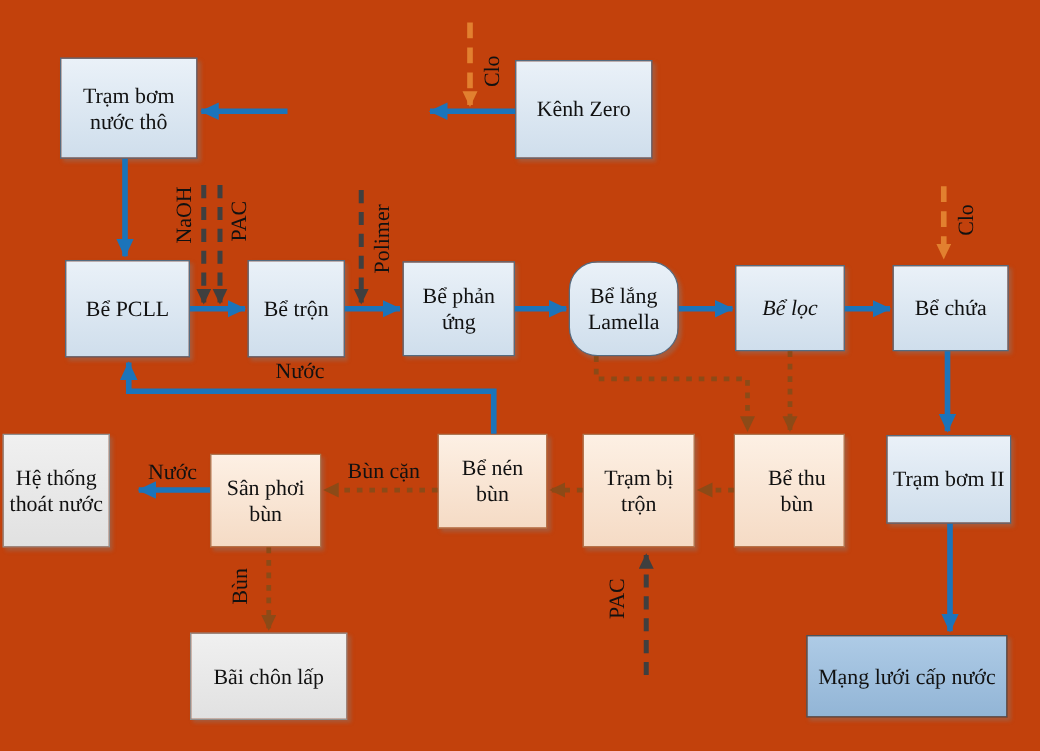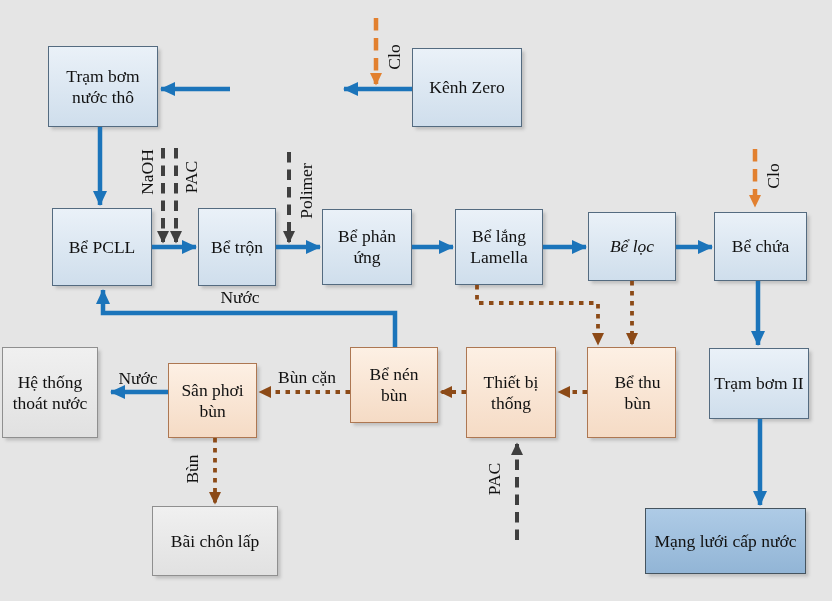--- a/index.html
+++ b/index.html
@@ -1,17 +1,17 @@
 <!DOCTYPE html>
 <html style="--water-line: #1b74ba; --sludge-line: #8c4a17; --chemical-line: #3f3f3f; --chlorine-line: #e2802f; --box-blue-fill: #d9e4f0; --box-orange-fill: #fbe5d5; --box-gray-fill: #ebebeb; --box-darkblue-fill: #a3c2e0;"><head>
 <meta charset="utf-8">
 <style>
   html,body{margin:0;padding:0;background:#ffffff;}
   #stage{
-    position:relative;width:832px;height:601px;background:#e5e5e5;overflow:hidden;
+    position:relative;width:832px;height:601px;background:#c2410c;overflow:hidden;
     font-family:"Liberation Serif","DejaVu Serif",serif;color:#111111;
   }
   #lines{position:absolute;left:0;top:0;width:832px;height:601px;z-index:3;pointer-events:none;}
   .box{
     position:absolute;z-index:2;border:1.4px solid;display:flex;align-items:center;justify-content:center;
     text-align:center;font-size:17.5px;line-height:1.2;padding:2px 4px;box-sizing:border-box;
     box-shadow:2.5px 2.5px 3px rgba(130,130,130,.38);
   }
   .box.blue{background:linear-gradient(180deg,#eaf1f8 0%,#cfdeec 100%);border-color:#54котор6b80;border-color:#546b80;}
   .box.orange{background:linear-gradient(180deg,#fdf0e4 0%,#f5dbc5 100%);border-color:#ad7752;}
@@ -73,28 +73,28 @@
     <path class="ln-chlor" d="M376,18 L376,84" marker-end="url(#ah-chlor)"></path>
     <path class="ln-chlor" d="M755,149 L755,206" marker-end="url(#ah-chlor)"></path>
   </svg>
 
   <div class="box blue" style="left:48px;top:46px;width:110px;height:81px;">Trạm bơm nước thô</div>
   <div class="box blue" style="left:412px;top:48px;width:110px;height:79px;">Kênh Zero</div>
 
   <div class="box blue" style="left:52px;top:208px;width:100px;height:78px;">Bể PCLL</div>
   <div class="box blue" style="left:198px;top:208px;width:78px;height:78px;">Bể trộn</div>
   <div class="box blue" style="left:322px;top:209px;width:90px;height:76px;">Bể phản ứng</div>
-  <div class="box blue" style="left:455px;top:209px;width:88px;height:76px;">Bể lắng Lamella</div>
+  <div class="box blue" style="left:455px;top:209px;width:88px;height:76px;border-radius:23px;">Bể lắng Lamella</div>
   <div class="box blue" style="left:588px;top:212px;width:88px;height:69px;font-style:italic;">Bể lọc</div>
   <div class="box blue" style="left:714px;top:212px;width:93px;height:69px;">Bể chứa</div>
 
-  <div class="box gray" style="left:2px;top:347px;width:96px;height:91px;">Hệ thống thoát nước</div>
+  <div class="box gray" style="left:2px;top:347px;width:86px;height:91px;">Hệ thống thoát nước</div>
   <div class="box orange" style="left:168px;top:347px;width:89px;height:75px;margin-top:16px;">Sân phơi bùn</div>
   <div class="box orange" style="left:350px;top:347px;width:88px;height:76px;">Bể nén bùn</div>
-  <div class="box orange" style="left:466px;top:347px;width:90px;height:91px;">Thiết bị thống</div>
+  <div class="box orange" style="left:466px;top:347px;width:90px;height:91px;">Trạm bị trộn</div>
   <div class="box orange" style="left:587px;top:347px;width:89px;height:91px;padding-left:16px;">Bể thu bùn</div>
   <div class="box blue" style="left:709px;top:348px;width:100px;height:71px;">Trạm bơm II</div>
 
   <div class="box gray" style="left:152px;top:506px;width:126px;height:70px;">Bãi chôn lấp</div>
   <div class="box darkblue" style="left:645px;top:508px;width:161px;height:66px;">Mạng lưới cấp nước</div>
 
   <div class="lbl vert" style="left:394px;top:57px;">Clo</div>
   <div class="lbl vert" style="left:773px;top:176px;">Clo</div>
   <div class="lbl vert" style="left:147px;top:172px;">NaOH</div>
   <div class="lbl vert" style="left:191px;top:177px;">PAC</div>

